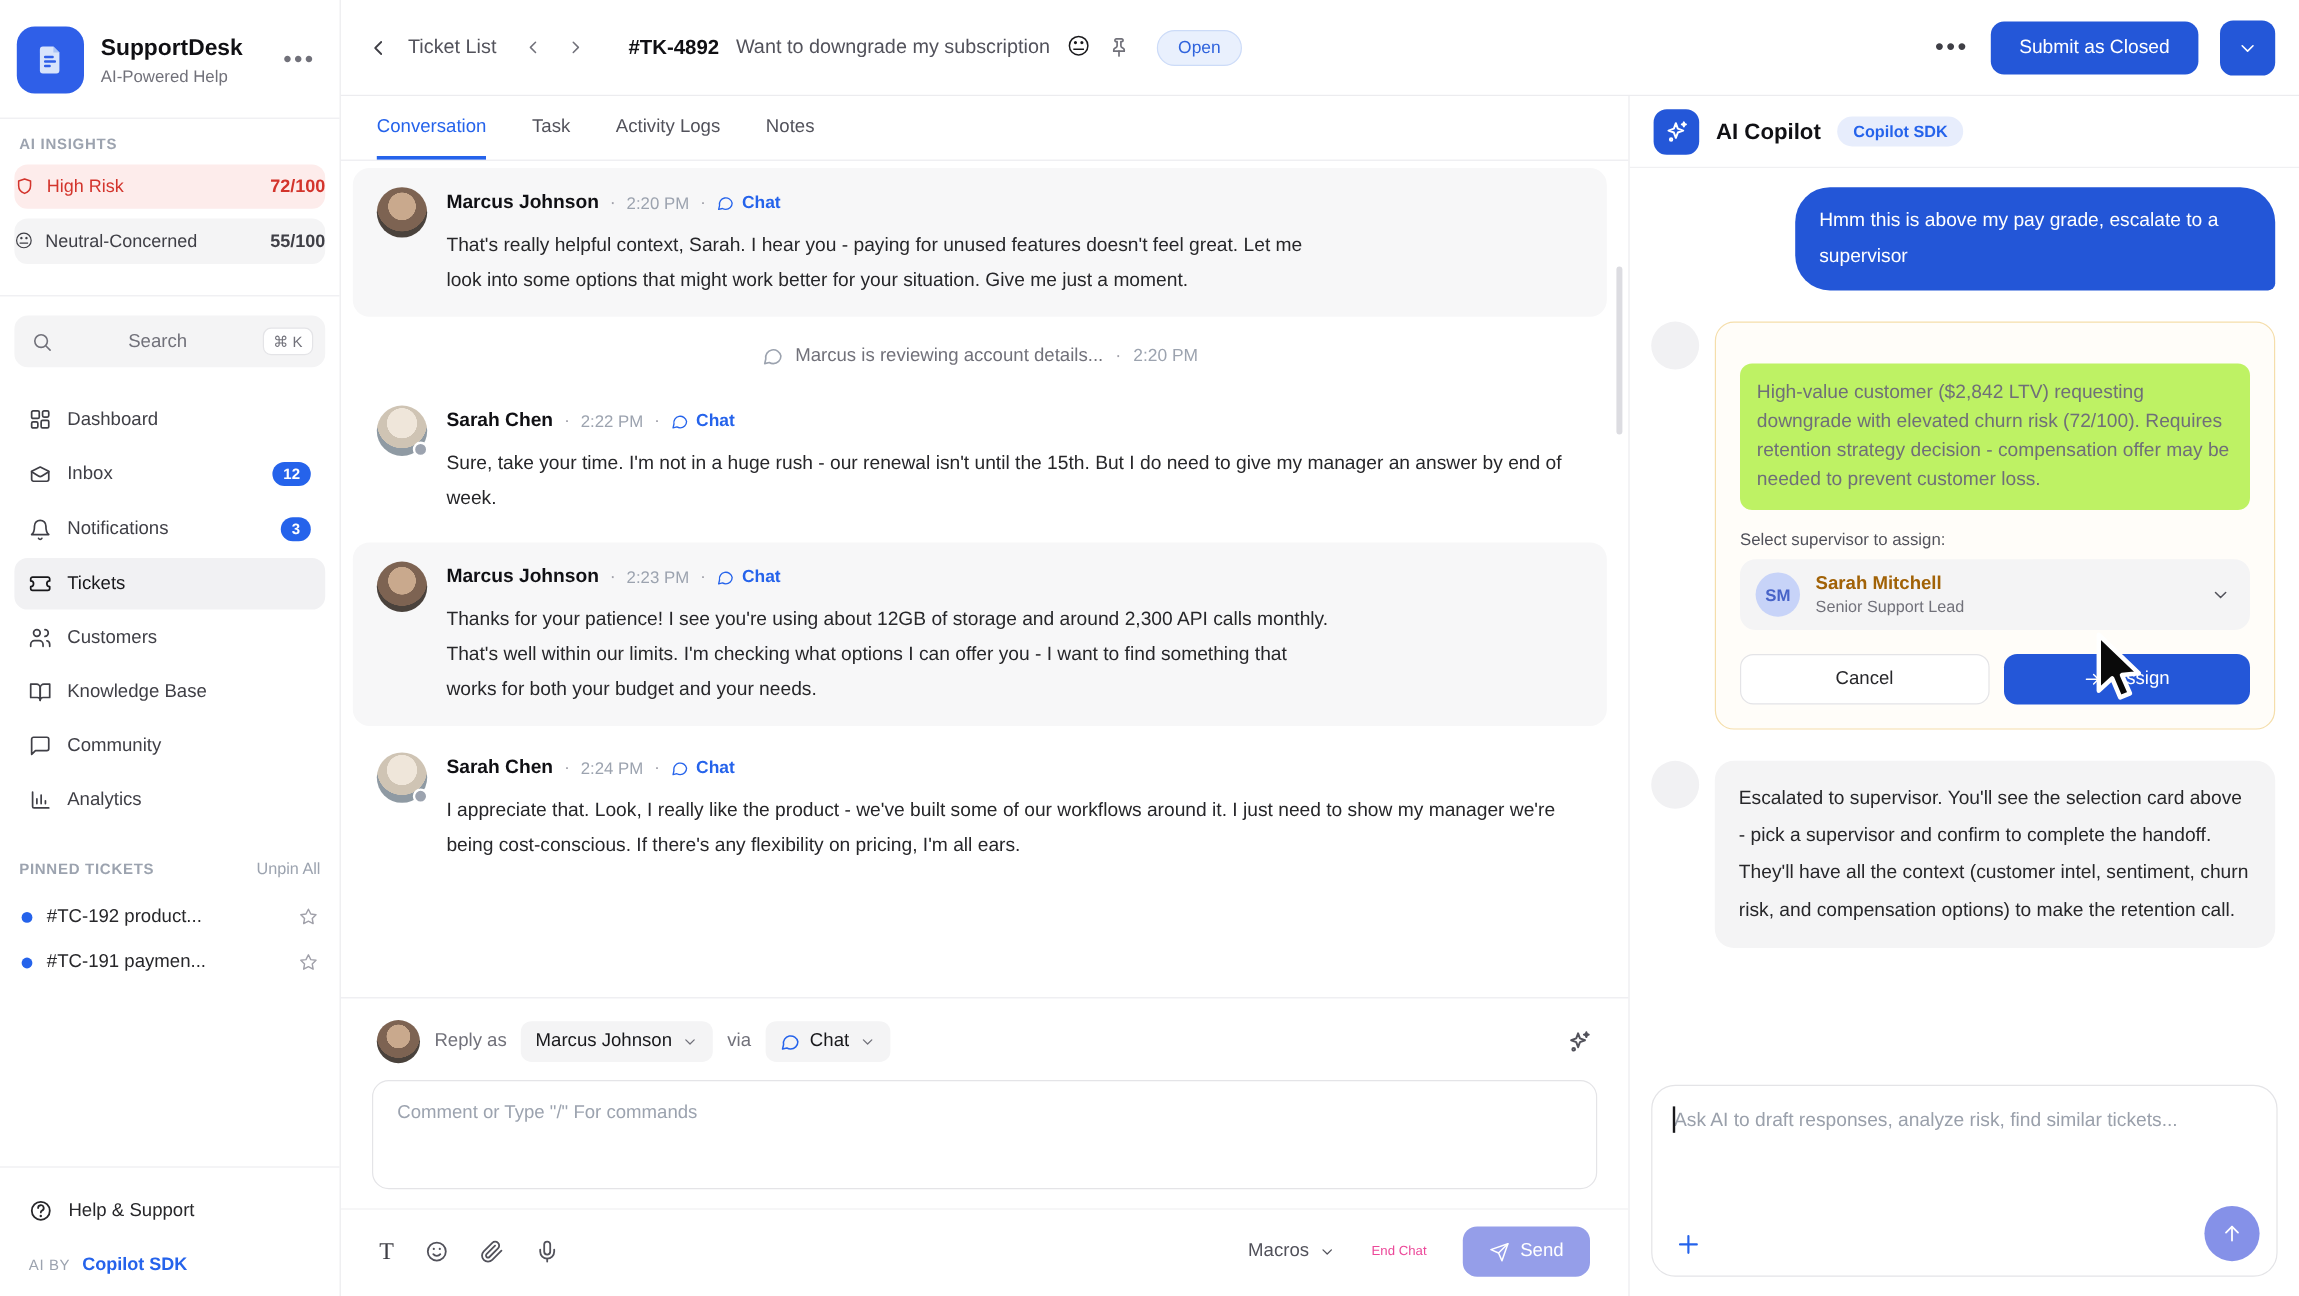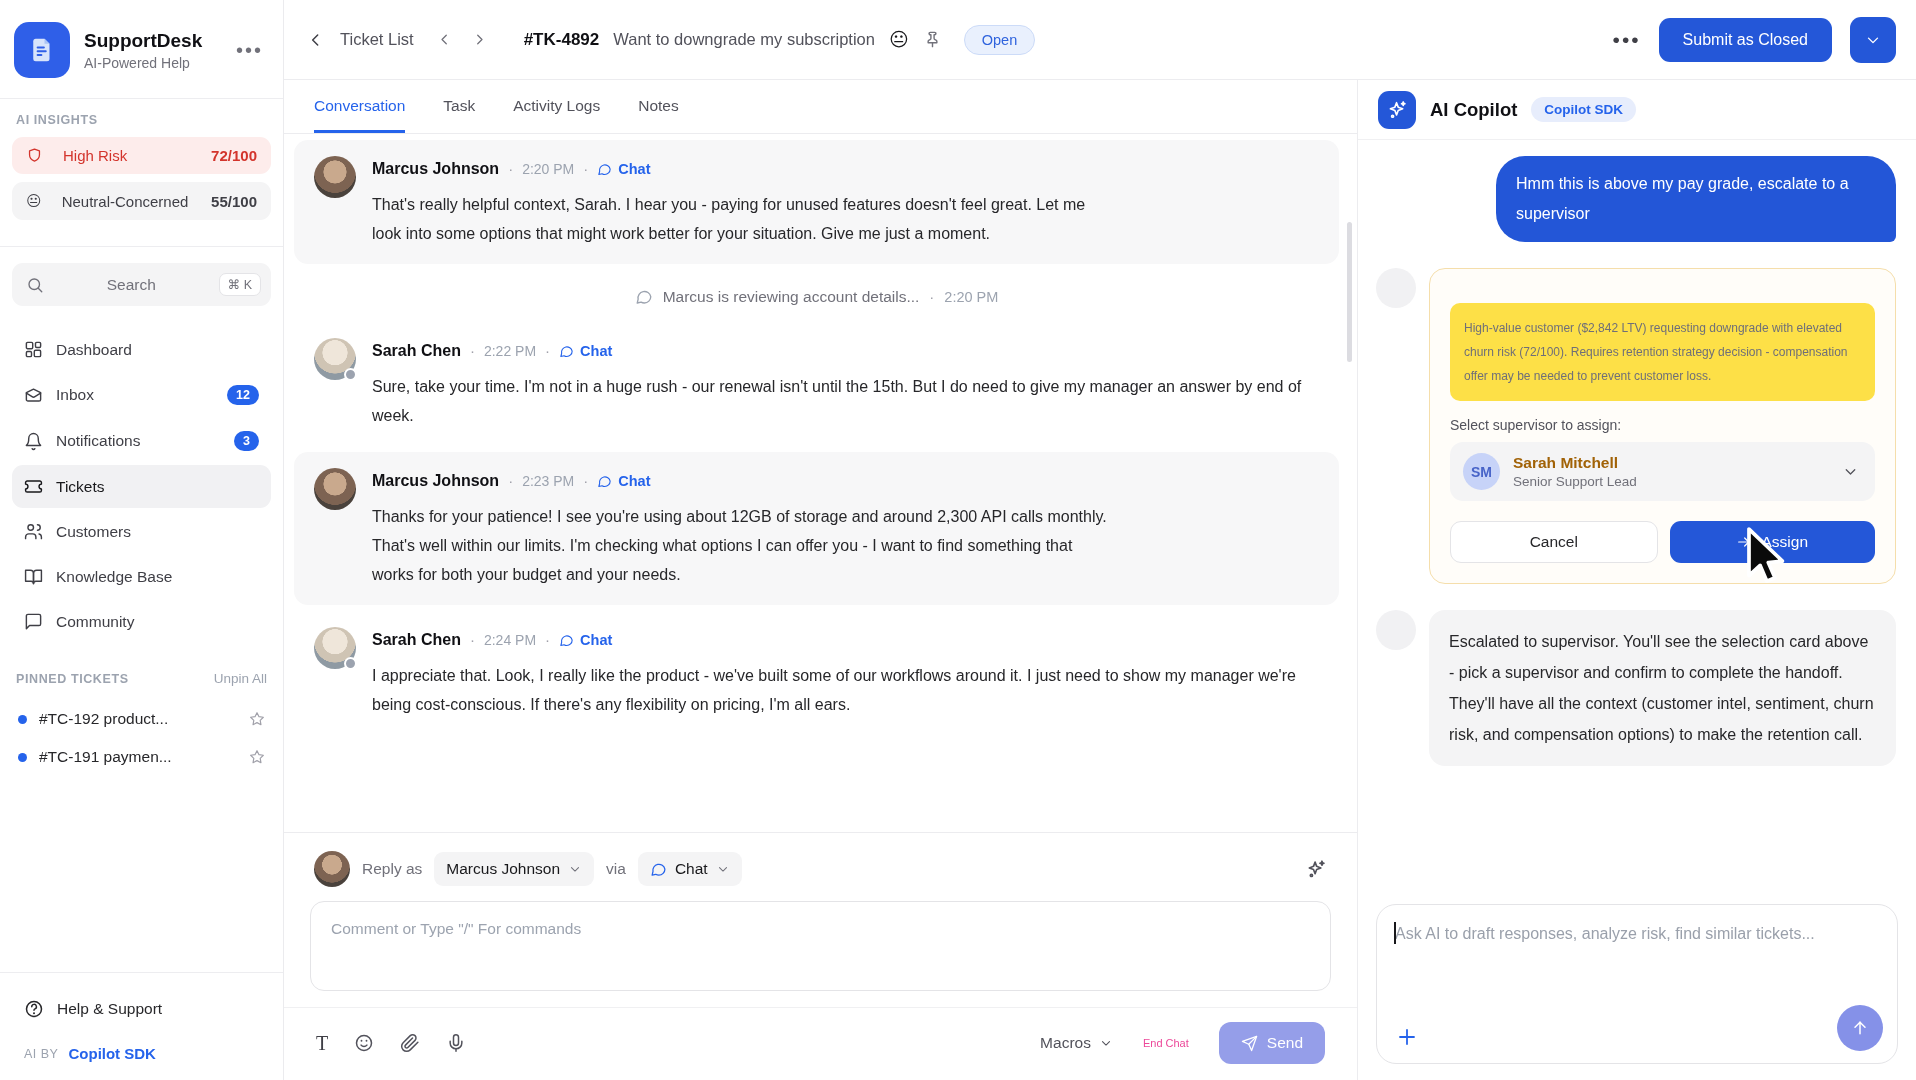--- a/index.html
+++ b/index.html
@@ -13,21 +13,21 @@
   .sidebar { width:284px; min-width:284px; height:100%; background:#fff; border-right:1px solid #ebebee; display:flex; flex-direction:column; }
   .brand { display:flex; align-items:center; gap:14px; padding:22px 16px 20px 14px; }
   .brand-logo { width:56px; height:56px; border-radius:15px; background:#2f5fe8; display:flex; align-items:center; justify-content:center; }
   .brand-meta { flex:1; }
   .brand-name { font-size:19px; font-weight:bold; color:#101014; }
   .brand-sub { font-size:14px; color:#71717a; margin-top:3px; }
   .brand-more { color:#71717a; font-size:20px; letter-spacing:2px; padding:4px; cursor:pointer; }
   .side-divider { border-top:1px solid #ededf0; }
   .insights { padding:14px 12px 18px; }
   .insights-label { font-size:12.5px; letter-spacing:.6px; color:#9ca3af; font-weight:bold; padding:0 4px 10px; }
-  .insight-row { display:flex; align-items:center; gap:20px; padding:10px 14px; border-radius:11px; margin-bottom:8px; font-size:15px; }
+  .insight-row { display:flex; align-items:center; gap:10px; padding:10px 0; border-radius:11px; margin-bottom:8px; font-size:15px; }
   .insight-row.risk { background:#fdeceb; color:#d3342c; }
   .insight-row.neutral { background:#f4f4f5; color:#3f3f46; }
   .insight-name { flex:1; font-weight:500; }
   .insight-val { font-weight:bold; }
   .insight-emoji { font-size:15px; }
   .search-wrap { padding:16px 12px 10px;text-align:center; }
   .search-box { display:flex; align-items:center; gap:10px; background:#f4f4f5; border-radius:11px; padding:10px 10px 10px 14px; color:#71717a; cursor:text; }
   .search-text { flex:1; font-size:15.5px; }
   .kbd { background:#fff; border:1px solid #e4e4e7; border-radius:7px; font-size:12.5px; color:#71717a; padding:3px 8px; }
   nav.side-nav { padding:12px 12px 0; }
@@ -122,21 +122,21 @@
   .cp-scroll { flex:1; overflow:hidden; padding:16px 20px 0 18px; }
   .cp-user-row { display:flex; justify-content:flex-end; }
   .cp-user-bubble { background:#2356d7; color:#fff; font-size:16px; line-height:30px; border-radius:29px; border-bottom-right-radius:6px; padding:13px 20px; max-width:400px; }
   .cp-ai-row { display:flex; gap:13px; margin-top:26px; }
   .cp-ai-avatar { width:40px; height:40px; border-radius:50%; background:#f1f1f3; flex-shrink:0; }
   .esc-card { flex:1; border:1.5px solid #f5deab; border-radius:16px; padding:18px 20px 20px; background:#fffdf9; }
   .esc-head { display:flex; align-items:center; gap:12px; }
   .esc-icon { color:#e9a23b; }
   .esc-title { font-size:17px; font-weight:bold; color:#101014; flex:1; }
   .esc-badge { background:#fdf3da; color:#dd9a20; font-size:13px; font-weight:bold; letter-spacing:.5px; border-radius:8px; padding:6px 12px; }
-  .esc-desc { background:#fde047; border-radius:10px; padding:13px 14px; font-size:12px; line-height:24px; color:#6f6f78; margin-top:16px; }
+  .esc-desc { background:#bef264; border-radius:10px; padding:13px 14px; font-size:16px; line-height:24px; color:#6f6f78; margin-top:16px; }
   .esc-select-label { font-size:14px; color:#52525b; margin-top:16px; }
   .esc-select { display:flex; align-items:center; gap:13px; background:#f4f4f5; border-radius:13px; padding:11px 16px 11px 13px; margin-top:9px; cursor:pointer; }
   .sm-avatar { width:37px; height:37px; border-radius:50%; background:#c7d3f8; color:#4763c8; font-size:14px; font-weight:bold; display:flex; align-items:center; justify-content:center; }
   .esc-sup-meta { flex:1; }
   .esc-sup-name { font-size:15.5px; font-weight:bold; color:#a16207; }
   .esc-sup-role { font-size:13.5px; color:#71717a; margin-top:2px; }
   .esc-select .caret { color:#52525b; }
   .esc-actions { display:flex; gap:12px; margin-top:20px; }
   .btn-cancel { flex:1; background:#fff; border:1px solid #e4e4e7; border-radius:11px; padding:11px 0; font-size:15.5px; color:#27272a; cursor:pointer; font-family:inherit; }
   .btn-assign { flex:1; background:#2457d8; border:none; border-radius:11px; padding:11px 0; font-size:15.5px; font-weight:500; color:#fff; cursor:pointer; display:flex; align-items:center; justify-content:center; gap:9px; font-family:inherit; }
@@ -265,20 +265,31 @@
           </span>
         <span class="nav-label">Knowledge Base</span>
       </div>
       <div class="nav-item">
         <span>
             <svg class="ic" width="19" height="19" viewBox="0 0 24 24">
               <path d="M21 15a2 2 0 0 1-2 2H7l-4 4V5a2 2 0 0 1 2-2h14a2 2 0 0 1 2 2z"></path>
             </svg>
           </span>
         <span class="nav-label">Community</span>
+      </div>
+      <div class="nav-item">
+        <span>
+            <svg class="ic" width="19" height="19" viewBox="0 0 24 24">
+              <path d="M4 4v15a1.5 1.5 0 0 0 1.5 1.5H21"></path>
+              <path d="M8.5 16v-5"></path>
+              <path d="M13 16V7"></path>
+              <path d="M17.5 16v-3"></path>
+            </svg>
+          </span>
+        <span class="nav-label">Analytics</span>
       </div>
     </nav>
 
     <div class="pinned">
       <div class="pinned-head">
         <span class="pinned-label">PINNED TICKETS</span>
         <span class="unpin">Unpin All</span>
       </div>
       <div class="pin-row">
         <span class="pin-dot"></span>

